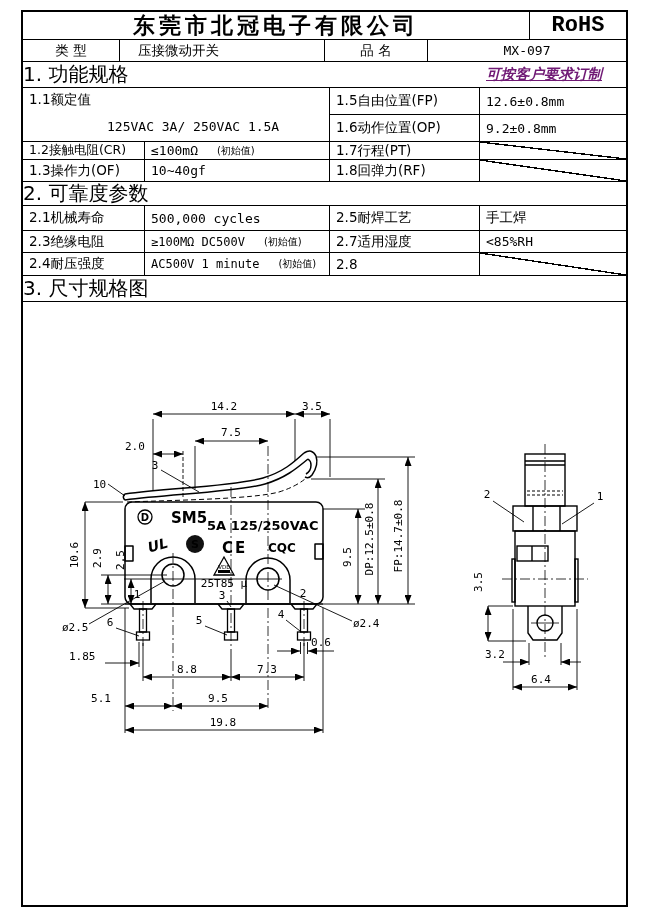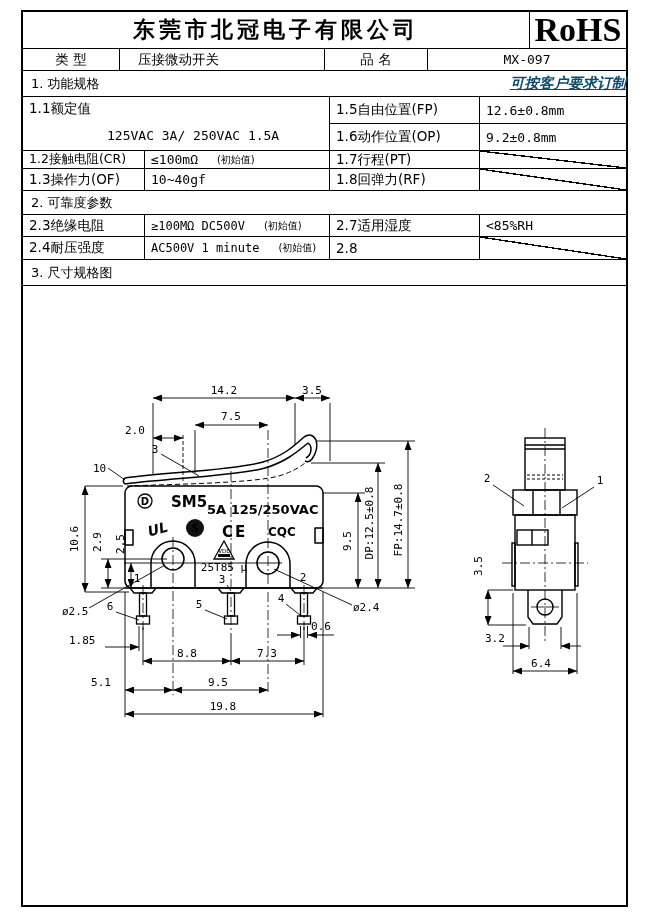--- a/index.html
+++ b/index.html
@@ -12,41 +12,41 @@
         padding:0 6px;overflow:hidden;white-space:nowrap}
   .cell.last{border-right:none}
   .lbl{font-size:13.5px}
   .val{font-family:"DejaVu Sans Mono",monospace;font-size:13px}
   .note{font-size:10px;margin-left:19px}
   .ctr{justify-content:center}
   .diag{background-image:linear-gradient(to right top,
         transparent calc(50% - 0.7px),#000 calc(50% - 0.7px),
         #000 calc(50% + 0.7px),transparent calc(50% + 0.7px))}
   .company{font-size:22px;font-weight:bold;letter-spacing:4px;justify-content:center}
-  .rohs{font-family:Liberation Serif, serif;font-size:34px;font-weight:600;justify-content:center}
-  .sectitle{font-size:13px;padding-left:8px}
-  .rednote{color:#0c4a6e;font-style:italic;text-decoration:underline;font-size:14.5px;
-           padding-right:0;font-weight:bold}
+  .rohs{font-family:Liberation Mono, monospace;font-size:22px;font-weight:600;justify-content:center}
+  .sectitle{font-size:20px;}
+  .rednote{color:#701a75;font-style:italic;text-decoration:underline;font-size:14.5px;
+           padding-right:24px;font-weight:bold}
   .rated-left{flex-direction:column;align-items:flex-start;justify-content:flex-start;padding-top:3px}
   .rated-val{padding-left:78px;margin-top:10px}
   .stack{display:flex;flex-direction:column;box-sizing:border-box}
   .stack .srow{display:flex;flex:1;box-sizing:border-box}
   .stack .srow.first{border-bottom:1px solid #000}
   svg text{font-family:"DejaVu Sans Mono",monospace;fill:#000}
   svg .dim{font-size:11px}
   svg .mark{font-family:"DejaVu Sans",sans-serif}
 </style>
 </head>
 <body>
 
 <div class="sheet">
   <div class="frame">
 
     
-    <div class="row" style="height:37px">
+    <div class="row" style="height:28px">
       <div class="cell company" style="width:507px">东莞市北冠电子有限公司</div>
       <div class="cell rohs last" style="width:96px">RoHS</div>
     </div>
 
     
     <div class="row" style="height:22px">
       <div class="cell lbl ctr" style="width:97px">类 型</div>
       <div class="cell lbl" style="width:205px;padding-left:18px">压接微动开关</div>
       <div class="cell lbl ctr" style="width:103px">品 名</div>
       <div class="cell val ctr last" style="width:198px">MX-097</div>
@@ -96,20 +96,26 @@
     </div>
 
     
 
     
     <div class="row" style="height:24px">
       <div class="sectitle" style="display:flex;align-items:center">2. 可靠度参数</div>
     </div>
 
     
+    <div class="row" style="height:25px">
+      <div class="cell lbl" style="width:122px">2.1机械寿命</div>
+      <div class="cell val" style="width:185px">500,000 cycles</div>
+      <div class="cell lbl" style="width:150px">2.5耐焊工艺</div>
+      <div class="cell lbl last" style="width:146px">手工焊</div>
+    </div>
 
     
 
     
     <div class="row" style="height:22px">
       <div class="cell lbl" style="width:122px">2.3绝缘电阻</div>
       <div class="cell" style="width:185px">
         <span class="val" style="font-size:12px">≥100MΩ DC500V</span>
         <span class="note">(初始值)</span>
       </div>

